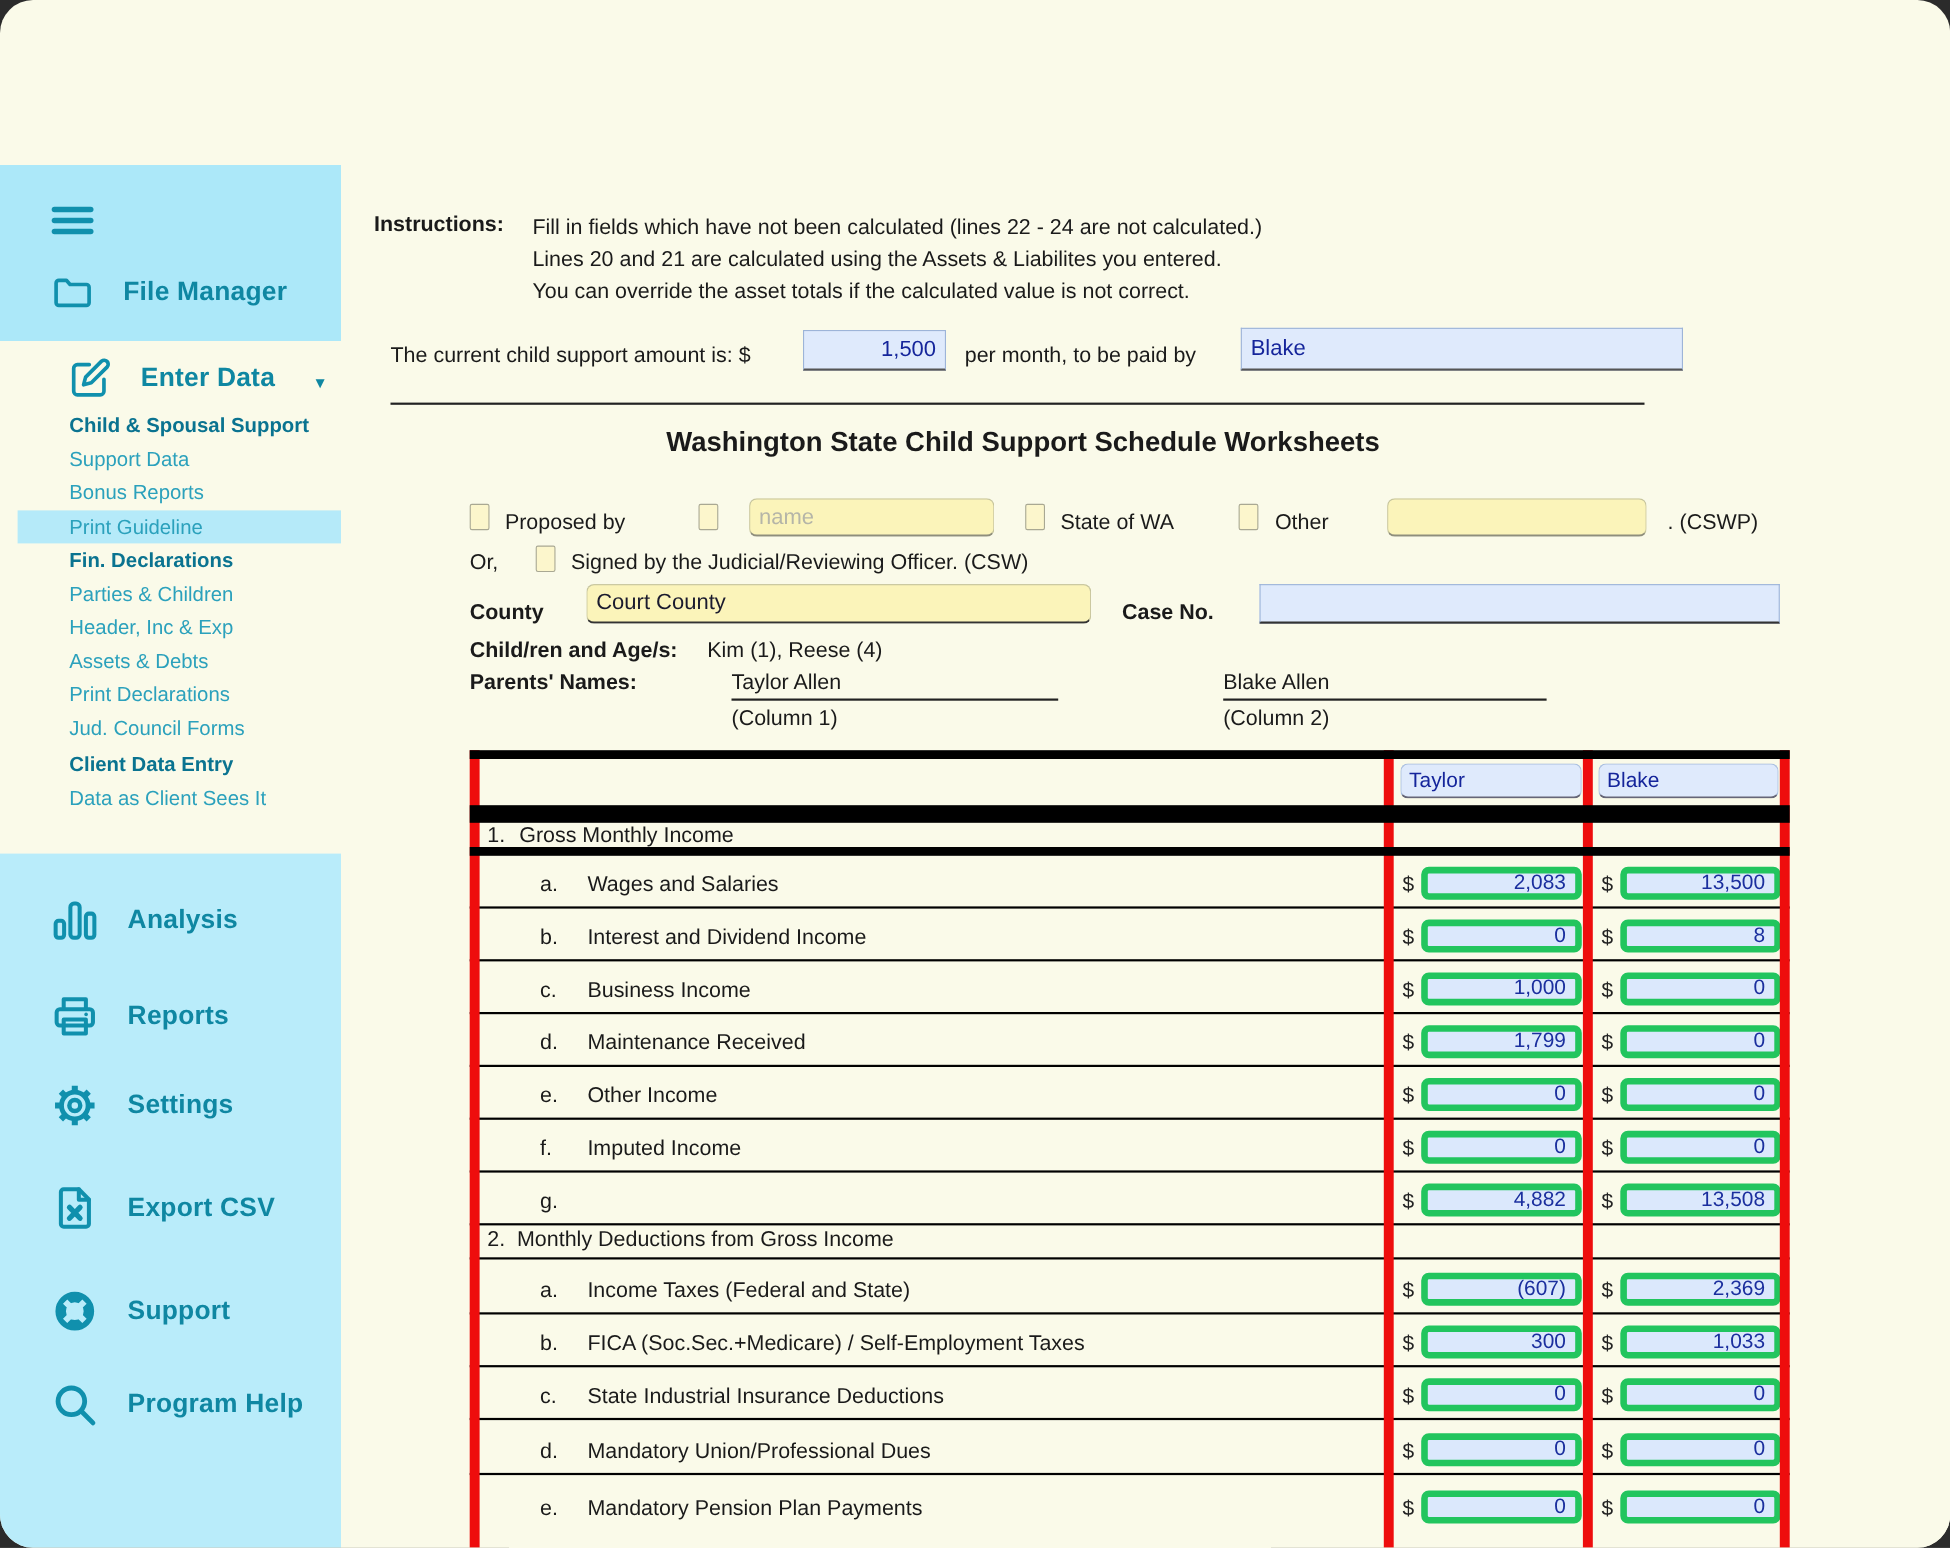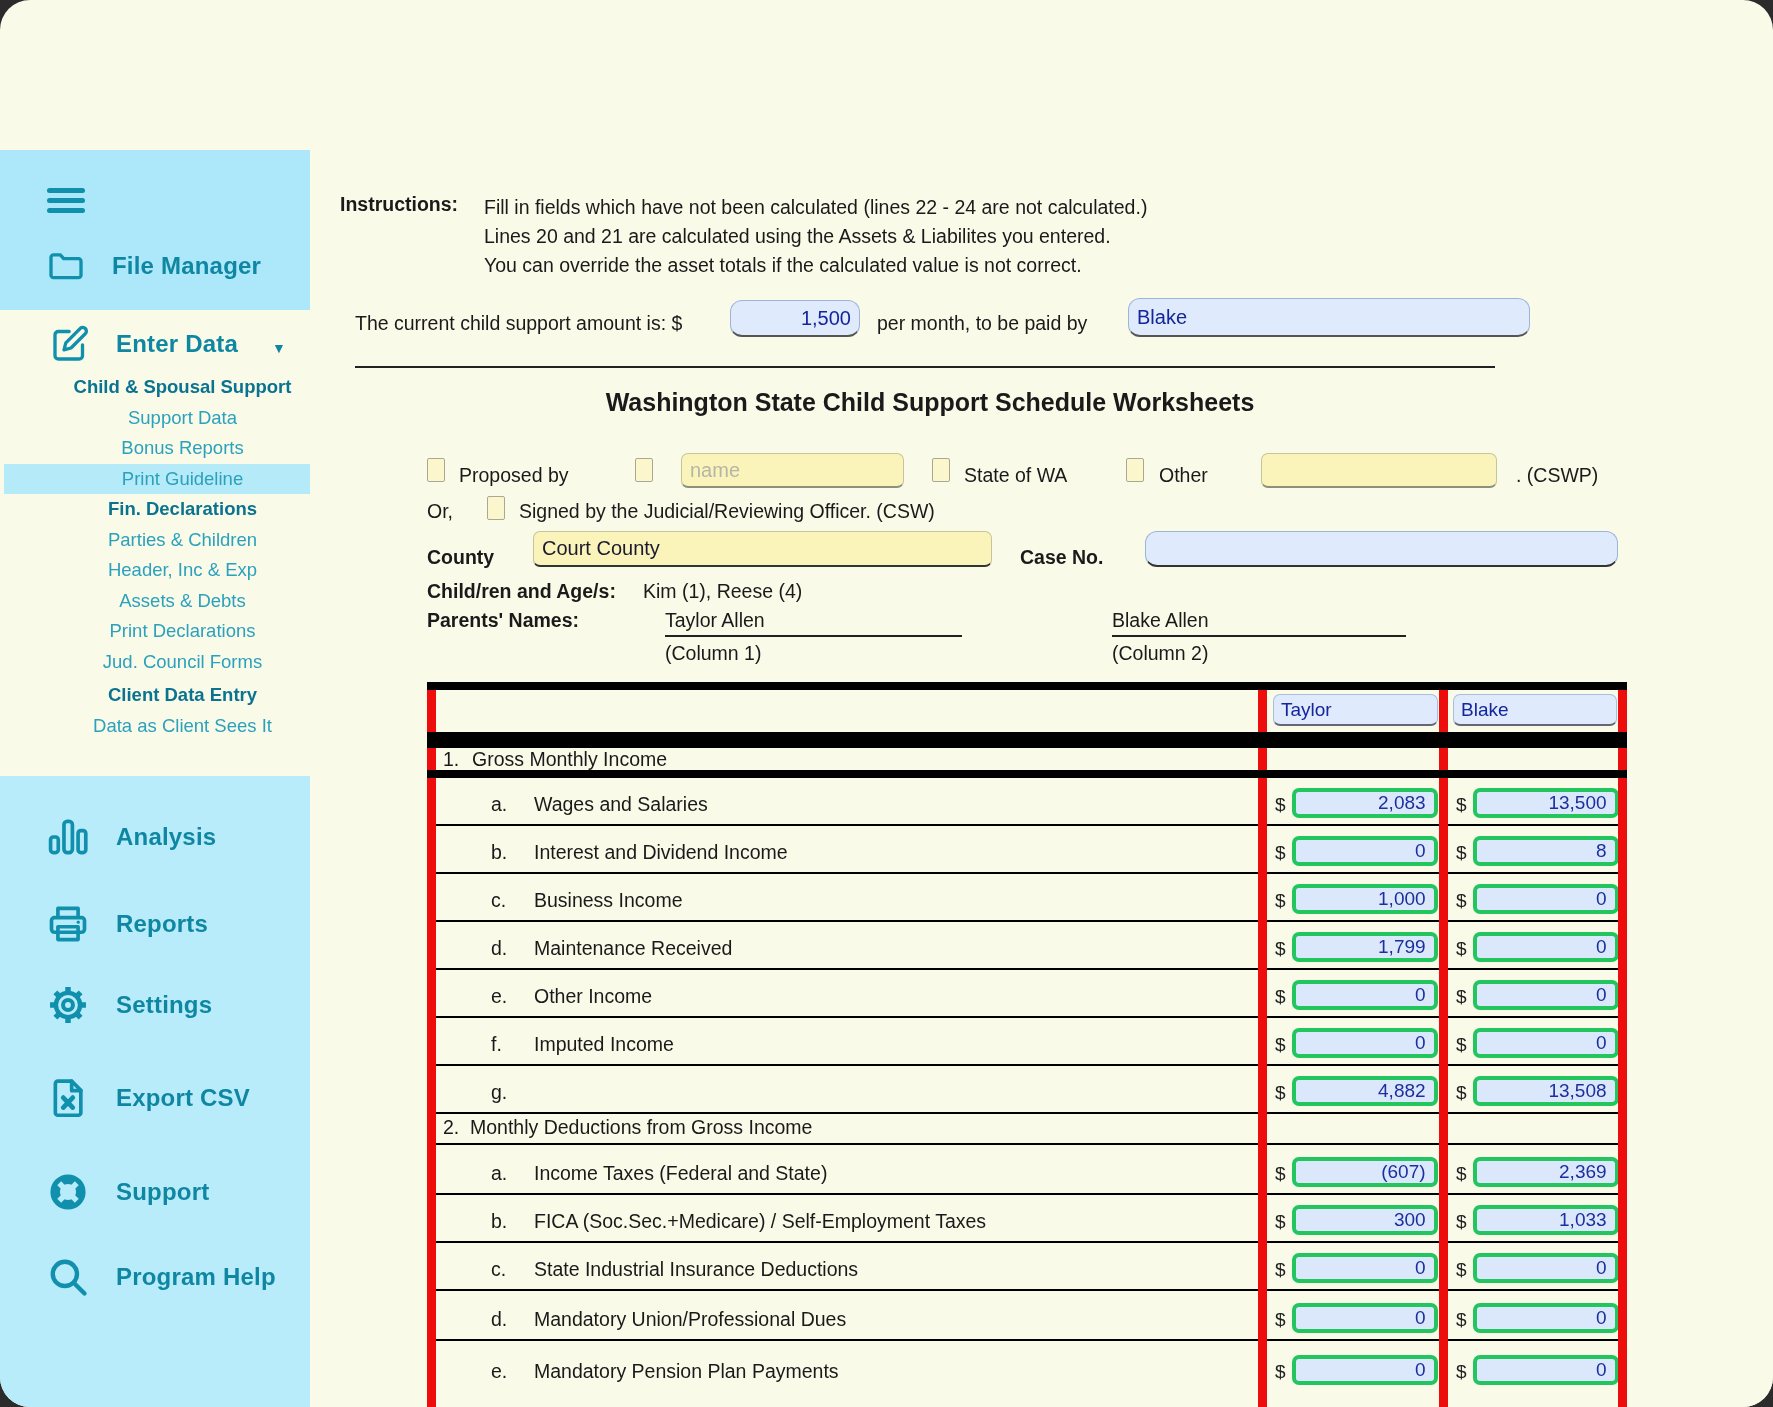--- a/index.html
+++ b/index.html
@@ -14,37 +14,37 @@
   .brandsub{position:absolute;left:132px;top:84px;color:#24427c;font-size:14.5px;font-weight:700;letter-spacing:2.6px;}
   .hdr-user{position:absolute;left:515px;top:56px;font-size:27px;font-weight:600;color:#17242e;}
   .hdr-summary{position:absolute;left:730px;top:58px;font-size:25px;font-weight:500;color:#121e26;}
   
   .side{position:absolute;left:0;top:150px;width:310px;height:1257px;}
   .side-top{position:absolute;left:0;top:0;width:310px;height:160px;background:#ace8f9;}
   .burger{position:absolute;left:47px;top:38px;width:38px;height:26px;cursor:pointer;}
   .burger b{display:block;height:4.5px;border-radius:3px;background:#1090ad;margin-bottom:5.5px;}
   .srow{position:absolute;display:flex;align-items:center;gap:26px;left:46px;cursor:pointer;}
   .srow .lbl{color:#0f87a2;font-size:24px;font-weight:700;letter-spacing:.2px;}
-  .side-mid{position:absolute;left:4px;top:160px;width:310px;height:466px;background:#fafae9;text-align:center;}
+  .side-mid{position:absolute;left:16px;top:160px;width:310px;height:466px;background:#fafae9;}
   .caret{position:absolute;left:268px;top:30px;color:#0f87a2;font-size:14px;}
   .submenu{position:absolute;left:0;top:62px;width:310px;}
   .sitem{height:30.5px;line-height:30.5px;padding-left:47px;font-size:18.5px;font-weight:500;color:#2ba1bc;cursor:pointer;white-space:nowrap;}
   .sitem.bold{font-weight:700;color:#0a7390;}
   .sitem.sel{background:#b5eaf9;}
   .side-bot{position:absolute;left:0;top:626px;width:310px;height:631px;background:#b9ecfa;}
   .icon44{width:44px;height:44px;flex:0 0 44px;}
   .icon40{width:40px;height:40px;flex:0 0 40px;}
   
   .main{position:absolute;left:310px;top:150px;width:1463px;height:1257px;background:#fafae9;overflow:hidden;
         font-size:19.5px;color:#1a1a1a;}
   .abs{position:absolute;}
   .b{font-weight:700;}
   .instr-lines div{line-height:29px;}
   input{font-family:"Liberation Sans","DejaVu Sans",sans-serif;outline:none;}
-  .inp-blue{background:#dfeafc;border:1px solid #9db4d8;border-bottom:2px solid #555;border-radius:12px;
+  .inp-blue{background:#dfeafc;border:1px solid #9db4d8;border-bottom:2px solid #555;border-radius:0;
     font-size:20px;color:#15259b;padding:0 8px;}
   .inp-yellow{background:#fbf4ba;border:1px solid #c6c49c;border-bottom:2px solid #8e8e7c;border-radius:7px;
     font-size:20px;color:#1a1a2e;padding:0 8px;}
   .inp-yellow::placeholder{color:#b5b5a8;}
   .underline-dark{border-bottom:2px solid #333 !important;}
   .cb{display:inline-block;width:18px;height:24px;background:#fcf6cc;border:1px solid #a9a893;border-radius:2px;cursor:pointer;}
   .sep{border-top:2px solid #222;}
   .nameline{border-top:2px solid #222;}
   
   .wstable{position:absolute;left:117px;top:532px;width:1200px;height:725px;}
@@ -57,21 +57,21 @@
   .grow .num{padding-left:16px;width:45px;}
   .g2row{height:31px;display:flex;align-items:flex-end;padding-bottom:4px;font-size:19.5px;border-bottom:2px solid #000;}
   .g2row .num{padding-left:16px;width:43px;}
   .trow{display:flex;align-items:flex-end;height:48px;border-bottom:2px solid #000;}
   .trow.nb{border-bottom:none;}
   .cell-desc{width:831px;display:flex;padding:0 0 8px 64px;font-size:19.5px;}
   .cell-desc .let{width:43px;}
   .vcell{width:181px;display:flex;align-items:flex-end;gap:6px;padding:0 10px 6px 17px;}
   .vcell.v2{width:188px;padding-right:14px;}
   .vcell .cur{font-size:19px;color:#222;padding-bottom:2px;}
-  .inp-cell{width:146px;height:30px;background:#dbe8fc;border:4px solid #22c55e;border-radius:7px;
+  .inp-cell{width:146px;height:30px;background:#dbe8fc;border:6px solid #22c55e;border-radius:7px;
     text-align:right;font-size:19px;color:#1b2f9e;padding:0 8px;}
   .thead-input{position:absolute;z-index:2;top:12px;height:32px;background:#dfeafc;border:1px solid #a8bedf;
     border-bottom:2px solid #667;border-radius:7px;font-size:19px;color:#15259b;padding:0 7px;}
 </style>
 </head>
 <body>
 
 <div class="app">
 
 

